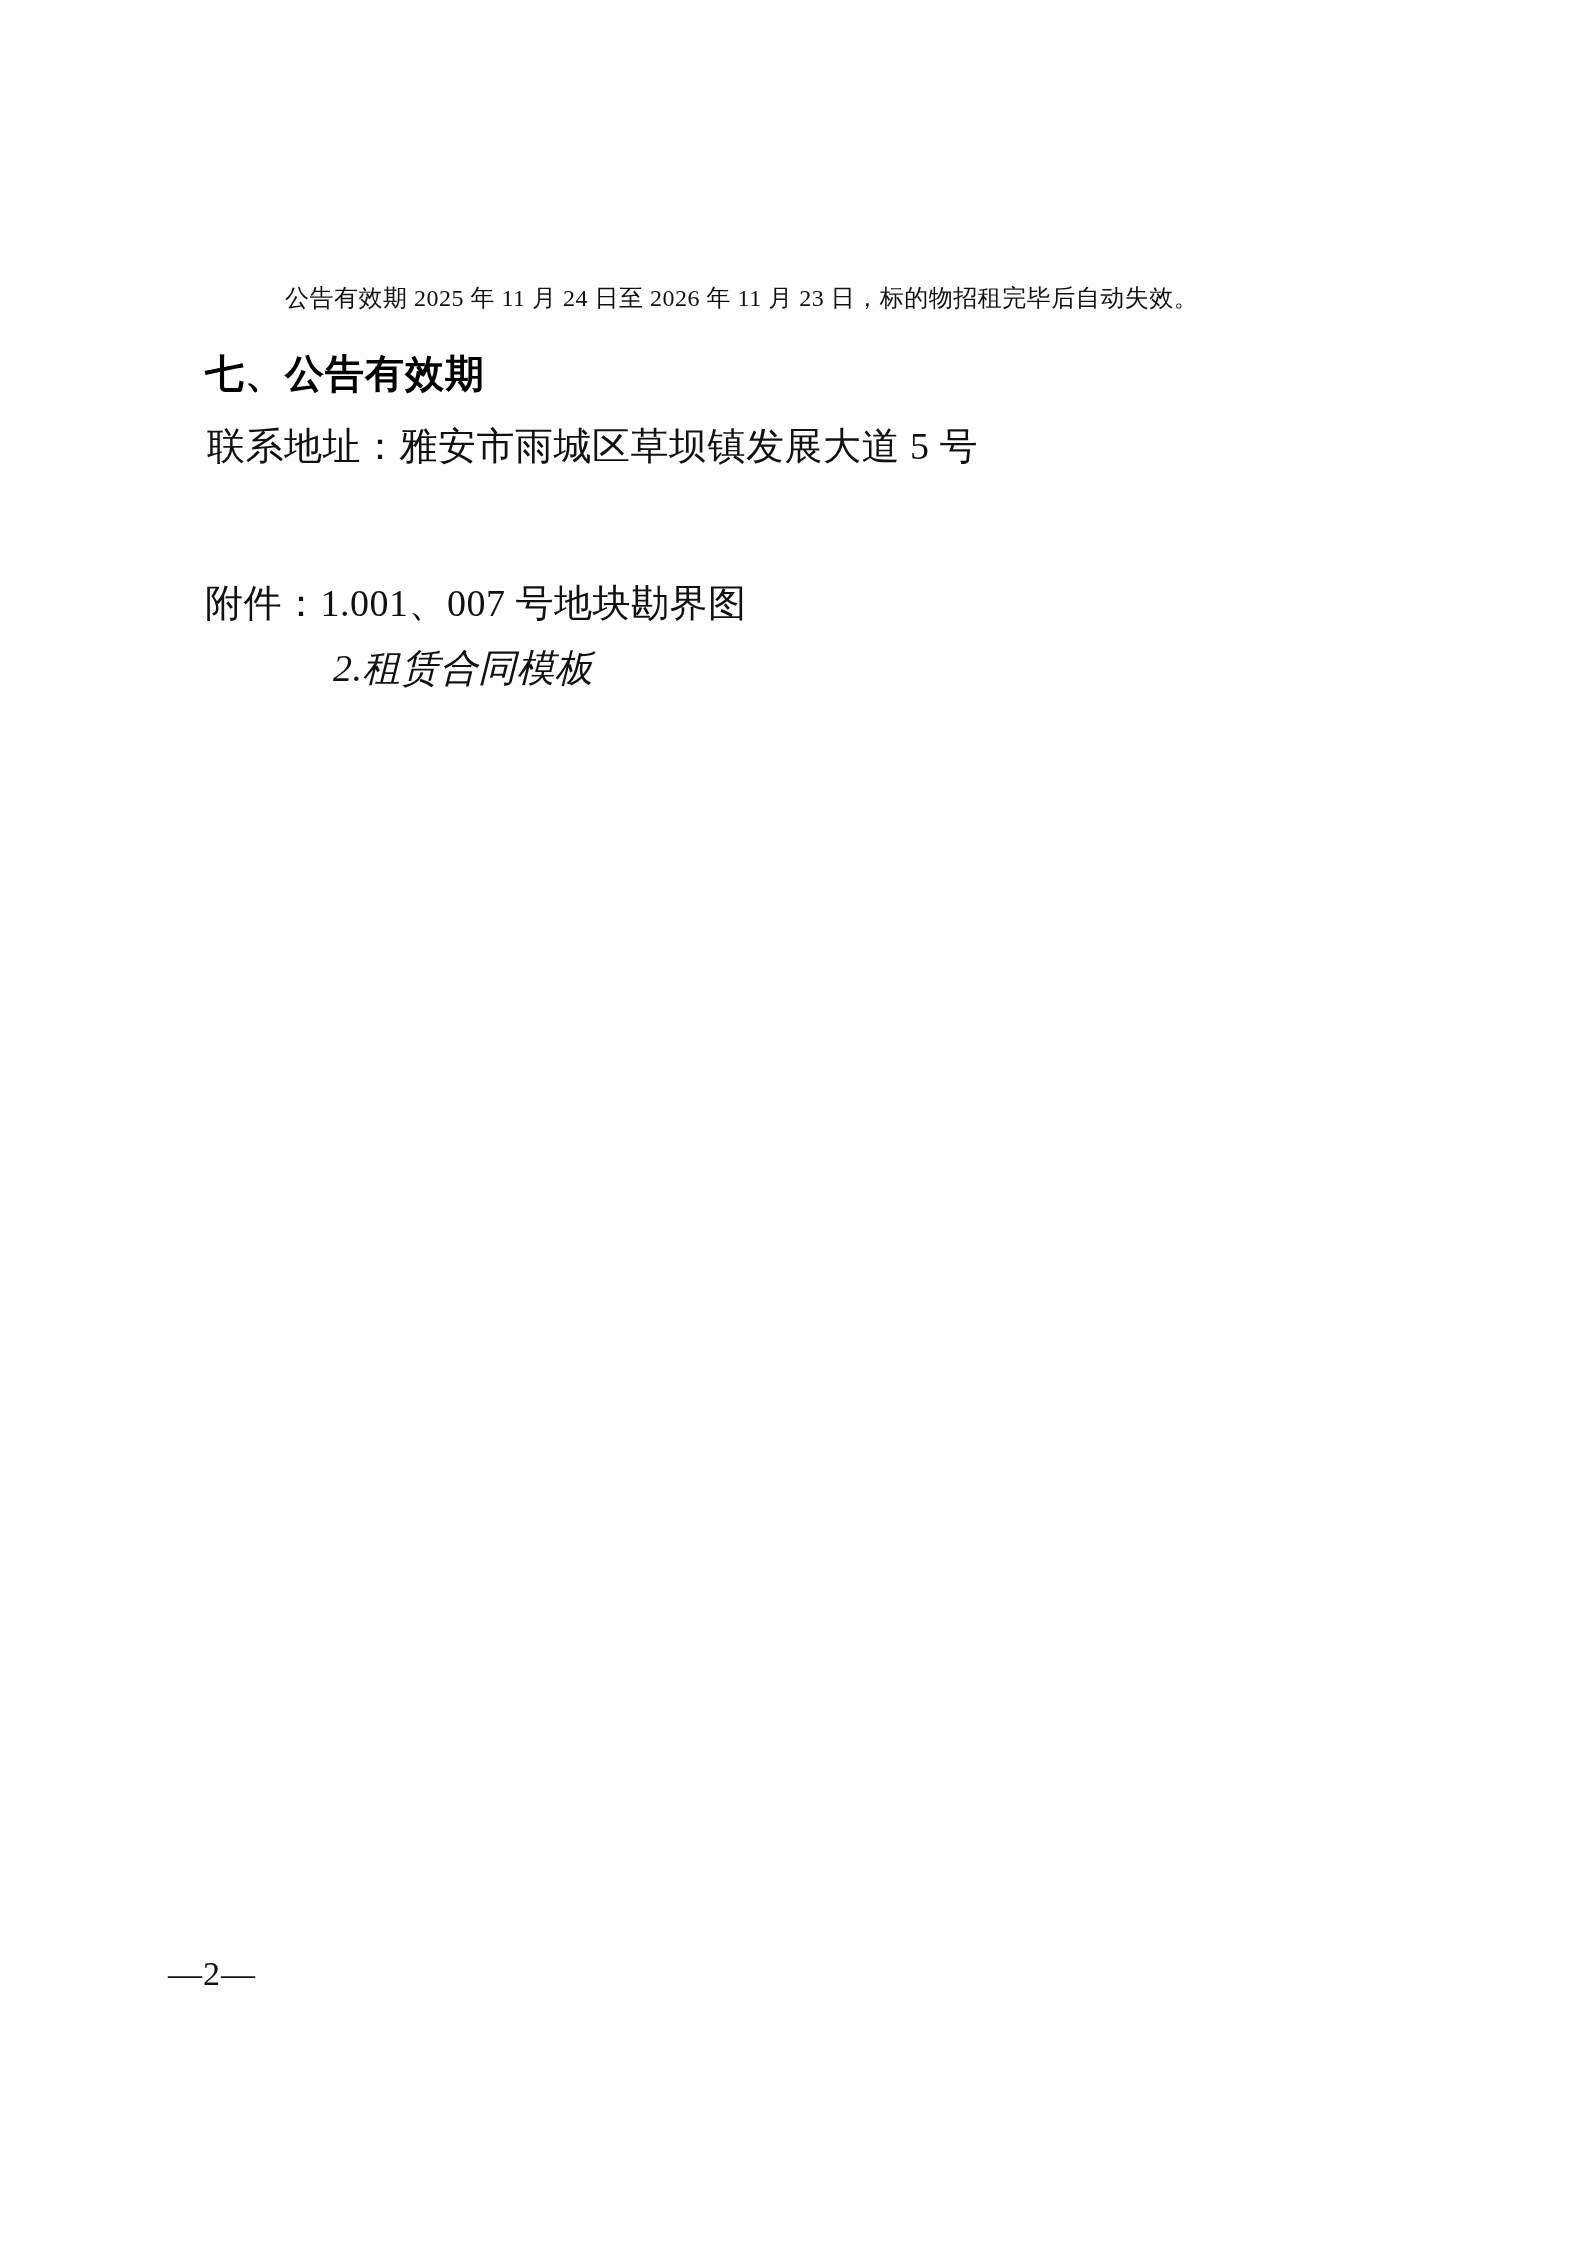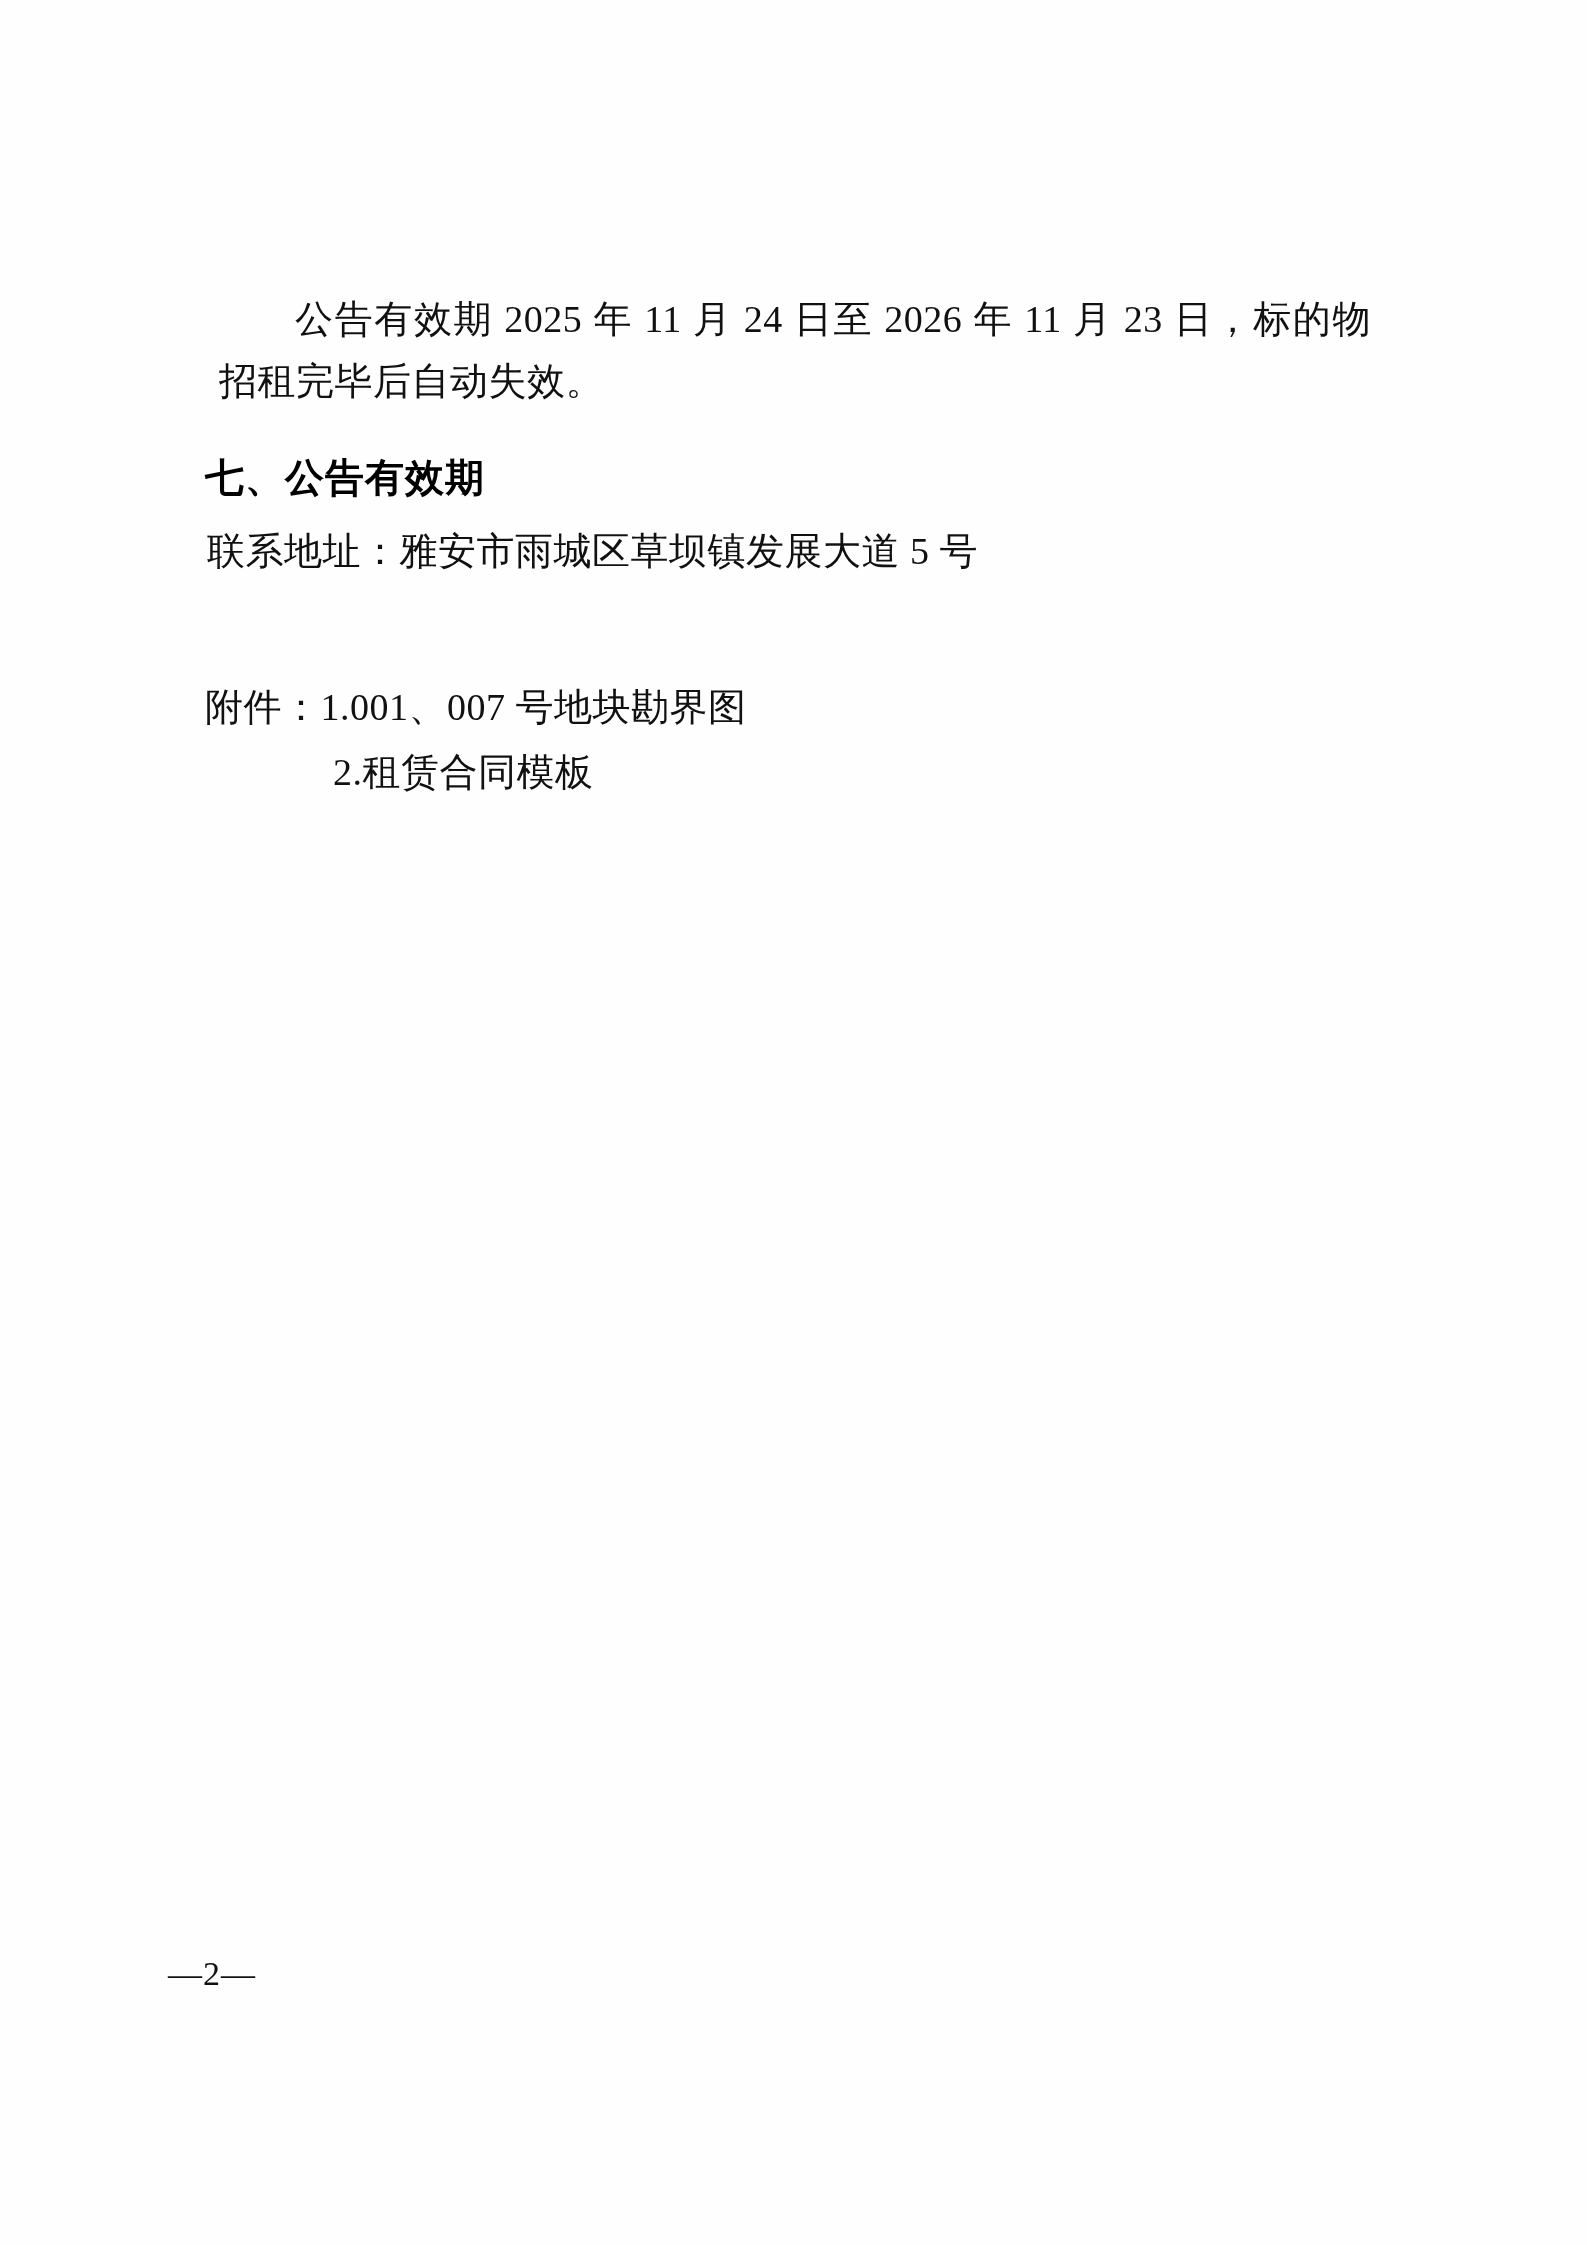--- a/index.html
+++ b/index.html
@@ -30,24 +30,24 @@
   .heading {
     font-family: "Liberation Sans", "DejaVu Sans", sans-serif;
     font-weight: bold;
     font-size: 39px;
     letter-spacing: 1px;
     color: #000;
     margin: 0 0 10px 0;
     line-height: 1.55;
   }
   .para {
-    font-size: 38px;
+    font-size: 24px;
     line-height: 1.62;
     text-align: justify;
-    margin: 14px;
+    margin: 4px;
     color: #111;
     letter-spacing: 0.5px;
   }
   .para.indent {
     text-indent: 76px;
   }
   .block-gap-md {
     height: 22px;
   }
   .contact-line {
@@ -65,20 +65,21 @@
     color: #111;
     letter-spacing: 0.5px;
   }
   .attach-second {
     font-size: 38px;
     line-height: 1.7;
     margin: 0;
     color: #111;
     padding-left: 128px;
     letter-spacing: 0.5px;
+    font-style: italic;
   }
   .spacer-blank {
     height: 92px;
   }
   .page-number {
     position: absolute;
     left: 168px;
     top: 1955px;
     font-size: 34px;
     color: #111;

